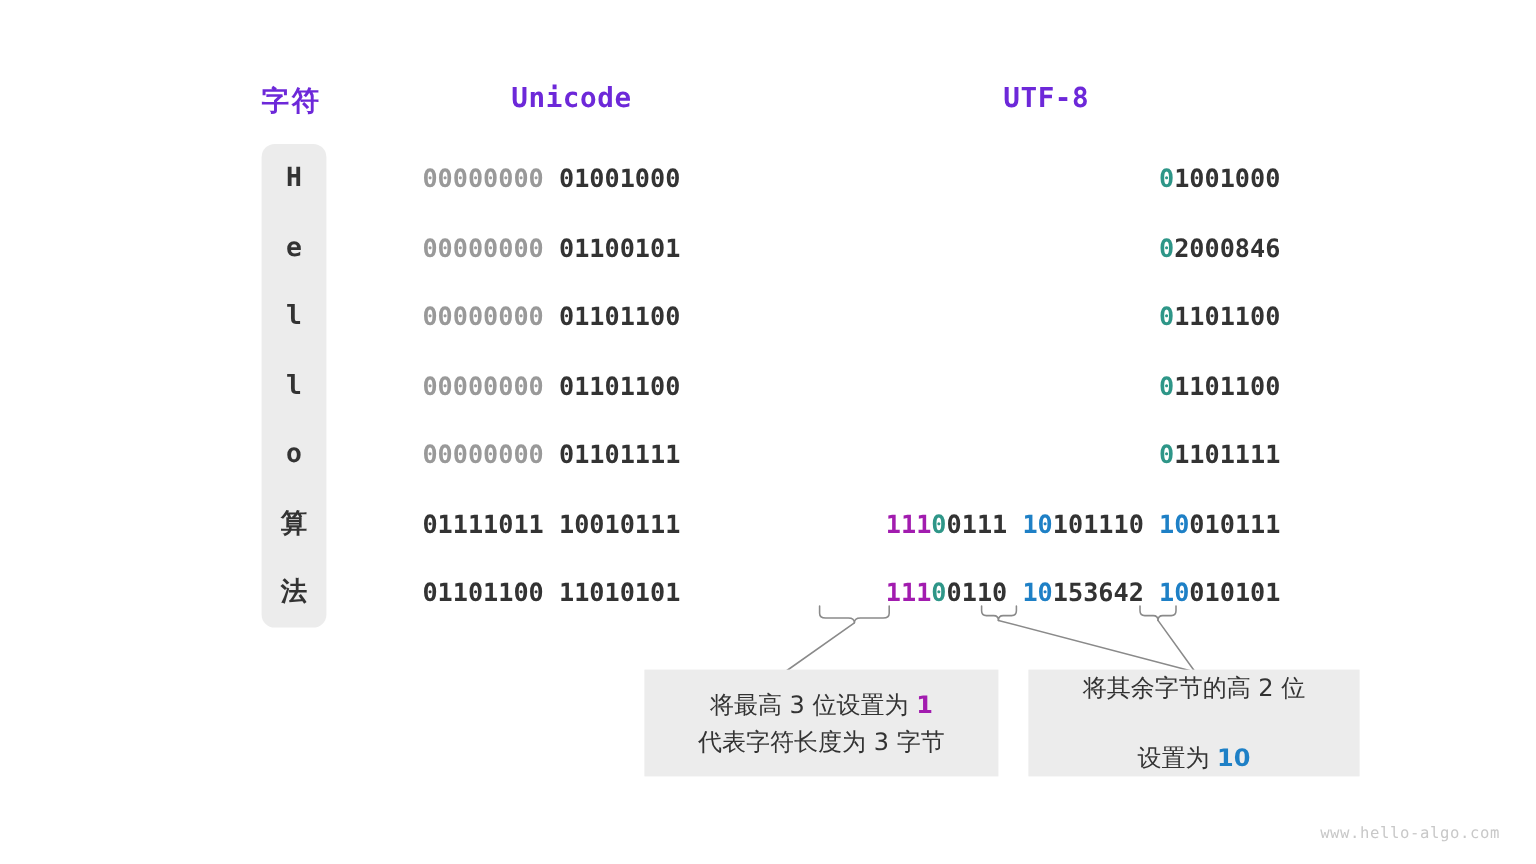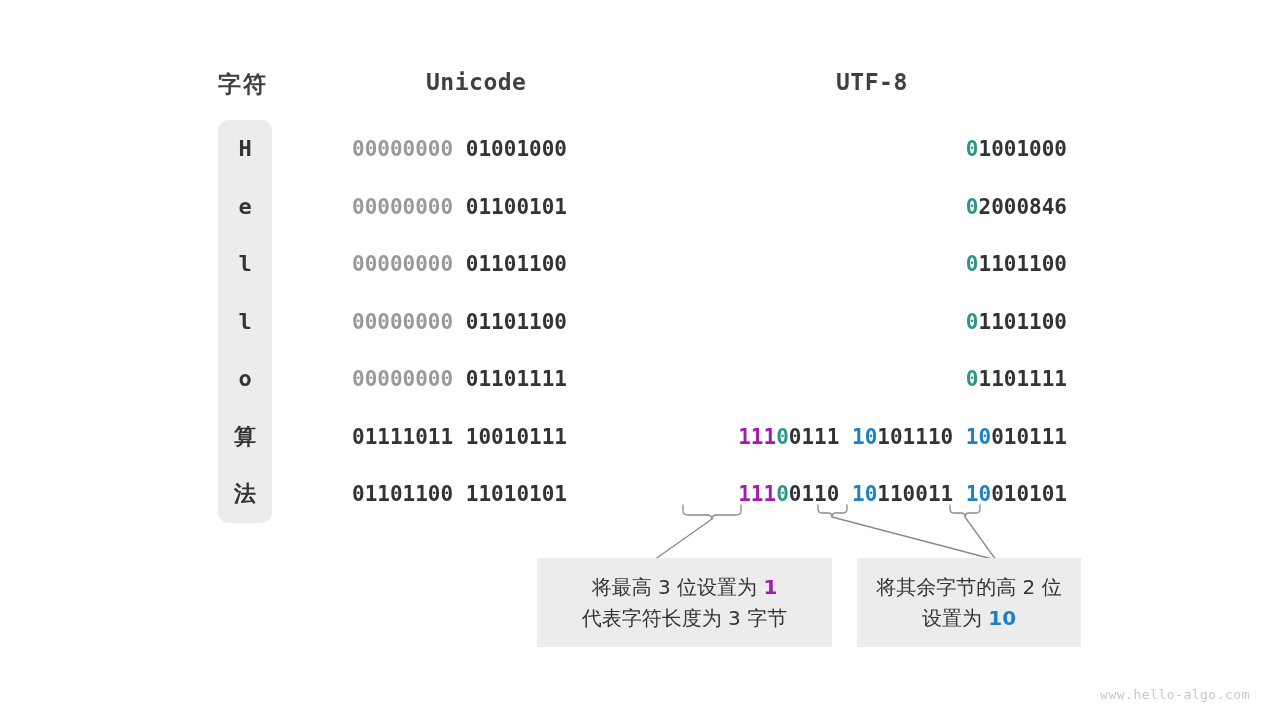--- a/index.html
+++ b/index.html
@@ -20,21 +20,21 @@
     position: absolute;
     inset: 0;
   }
 
   
   .hdr {
     position: absolute;
     font-family: "DejaVu Sans Mono", "Liberation Mono", monospace;
     font-weight: bold;
     font-size: 23px;
-    color: #404040;
+    color: #6d28d9;
     letter-spacing: 0.5px;
     white-space: nowrap;
   }
   .hdr-char   { left: 218px; top: 69px; font-family: "DejaVu Sans", "Liberation Sans", sans-serif; letter-spacing: 2px; }
   .hdr-unicode{ left: 426px; top: 69px; }
   .hdr-utf8   { left: 836px; top: 69px; }
 
   
   .char-pill {
     position: absolute;
@@ -87,21 +87,21 @@
     display: flex;
     flex-direction: column;
     align-items: center;
     justify-content: center;
     font-family: "DejaVu Sans", "Liberation Sans", sans-serif;
     font-size: 20px;
     color: #333333;
     line-height: 31px;
   }
   .note-left  { left: 537px; top: 558px; width: 295px; height: 89px; }
-  .note-right { left: 857px; top: 558px; width: 224px; height: 89px; }
+  .note-right { left: 857px; top: 558px; width: 276px; height: 89px; justify-content: space-between; }
   .note b { font-weight: bold; }
 
   
   .connectors {
     position: absolute;
     left: 0; top: 0;
     width: 1280px; height: 720px;
     pointer-events: none;
   }
 
@@ -142,21 +142,21 @@
       <div class="bin utf8-col" style="top: 194.5px;"><span class="g-teal">0</span><span class="g-black">2000846</span></div>
       <div class="bin uni-col" style="top: 252px;"><span class="g-gray">00000000</span><span class="g-black">&nbsp;</span><span class="g-black">01101100</span></div>
       <div class="bin utf8-col" style="top: 252px;"><span class="g-teal">0</span><span class="g-black">1101100</span></div>
       <div class="bin uni-col" style="top: 309.5px;"><span class="g-gray">00000000</span><span class="g-black">&nbsp;</span><span class="g-black">01101100</span></div>
       <div class="bin utf8-col" style="top: 309.5px;"><span class="g-teal">0</span><span class="g-black">1101100</span></div>
       <div class="bin uni-col" style="top: 367px;"><span class="g-gray">00000000</span><span class="g-black">&nbsp;</span><span class="g-black">01101111</span></div>
       <div class="bin utf8-col" style="top: 367px;"><span class="g-teal">0</span><span class="g-black">1101111</span></div>
       <div class="bin uni-col" style="top: 424.5px;"><span class="g-black">01111011</span><span class="g-black">&nbsp;</span><span class="g-black">10010111</span></div>
       <div class="bin utf8-col" style="top: 424.5px;"><span class="g-green">111</span><span class="g-teal">0</span><span class="g-black">0111</span><span class="g-black">&nbsp;</span><span class="g-blue">10</span><span class="g-black">101110</span><span class="g-black">&nbsp;</span><span class="g-blue">10</span><span class="g-black">010111</span></div>
       <div class="bin uni-col" style="top: 482px;"><span class="g-black">01101100</span><span class="g-black">&nbsp;</span><span class="g-black">11010101</span></div>
-      <div class="bin utf8-col" style="top: 482px;"><span class="g-green">111</span><span class="g-teal">0</span><span class="g-black">0110</span><span class="g-black">&nbsp;</span><span class="g-blue">10</span><span class="g-black">110011</span><span class="g-black">&nbsp;</span><span class="g-blue">10</span><span class="g-black">010101</span></div>
+      <div class="bin utf8-col" style="top: 482px;"><span class="g-green">111</span><span class="g-teal">0</span><span class="g-black">0110</span><span class="g-black">&nbsp;</span><span class="g-blue">10</span><span class="g-black">153642</span><span class="g-black">&nbsp;</span><span class="g-blue">10</span><span class="g-black">010101</span></div>
     </div>
 
   <svg class="connectors" viewBox="0 0 1280 720">
     <g fill="none" stroke="#8a8a8a" stroke-width="1.3" stroke-linecap="round" stroke-linejoin="round">
 
       <path d="M683,505 L683,511 Q683,515 688,515 L707,515 Q712,515 712,519 Q712,515 717,515 L736,515 Q741,515 741,511 L741,505"></path>
 
       <path d="M712,519 L654,560"></path>
 
       <path d="M818,505 L818,509 Q818,513 822,513 L828,513 Q832,513 832,517 Q832,513 836,513 L843,513 Q847,513 847,509 L847,505"></path>

